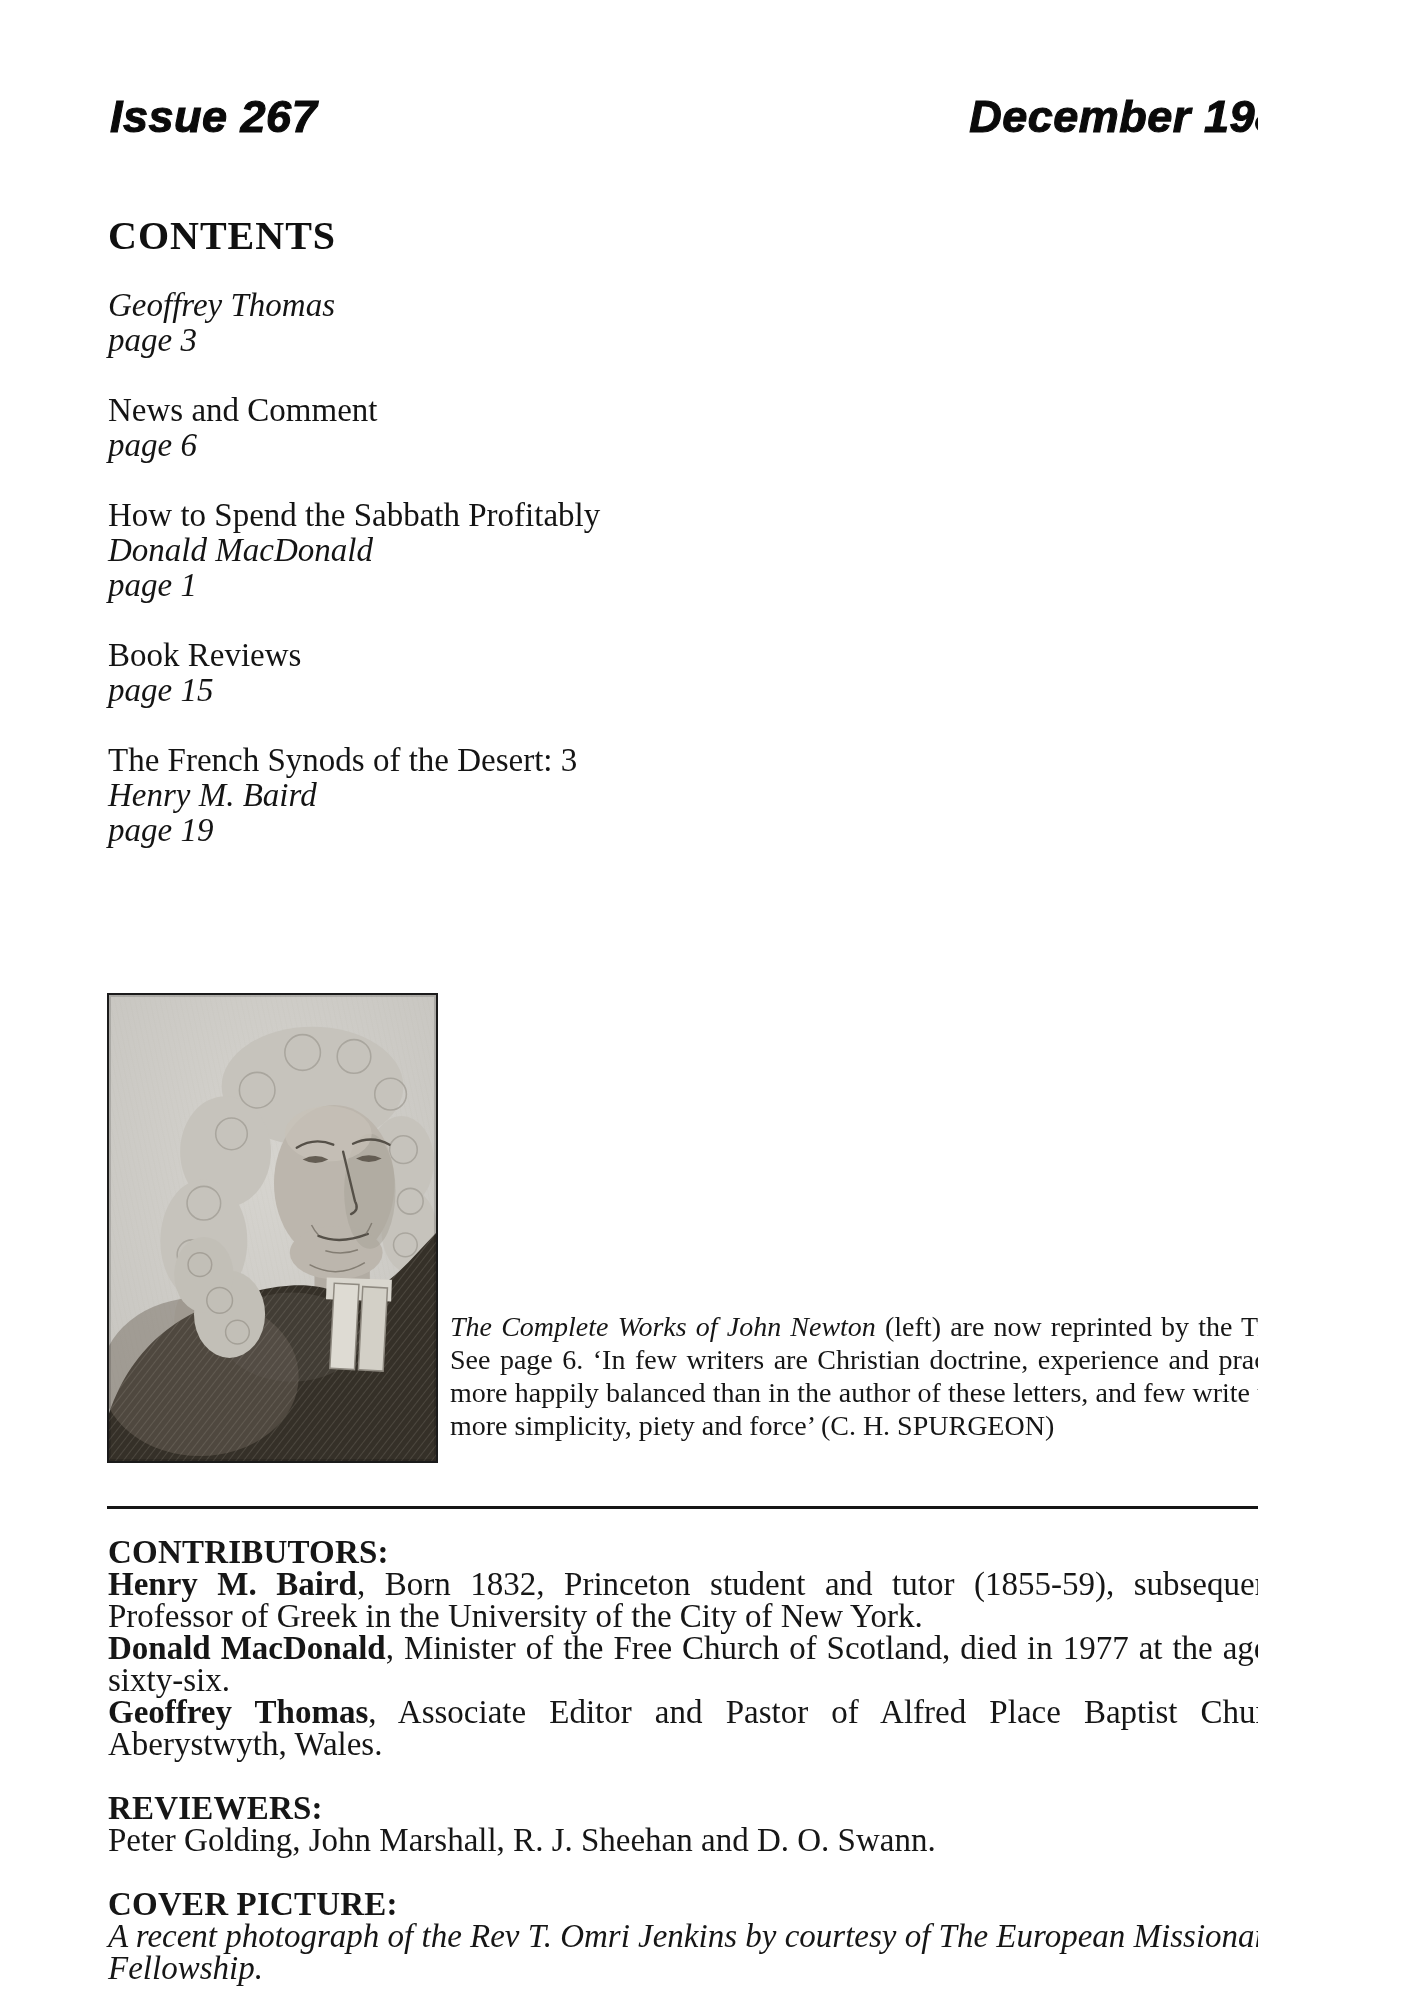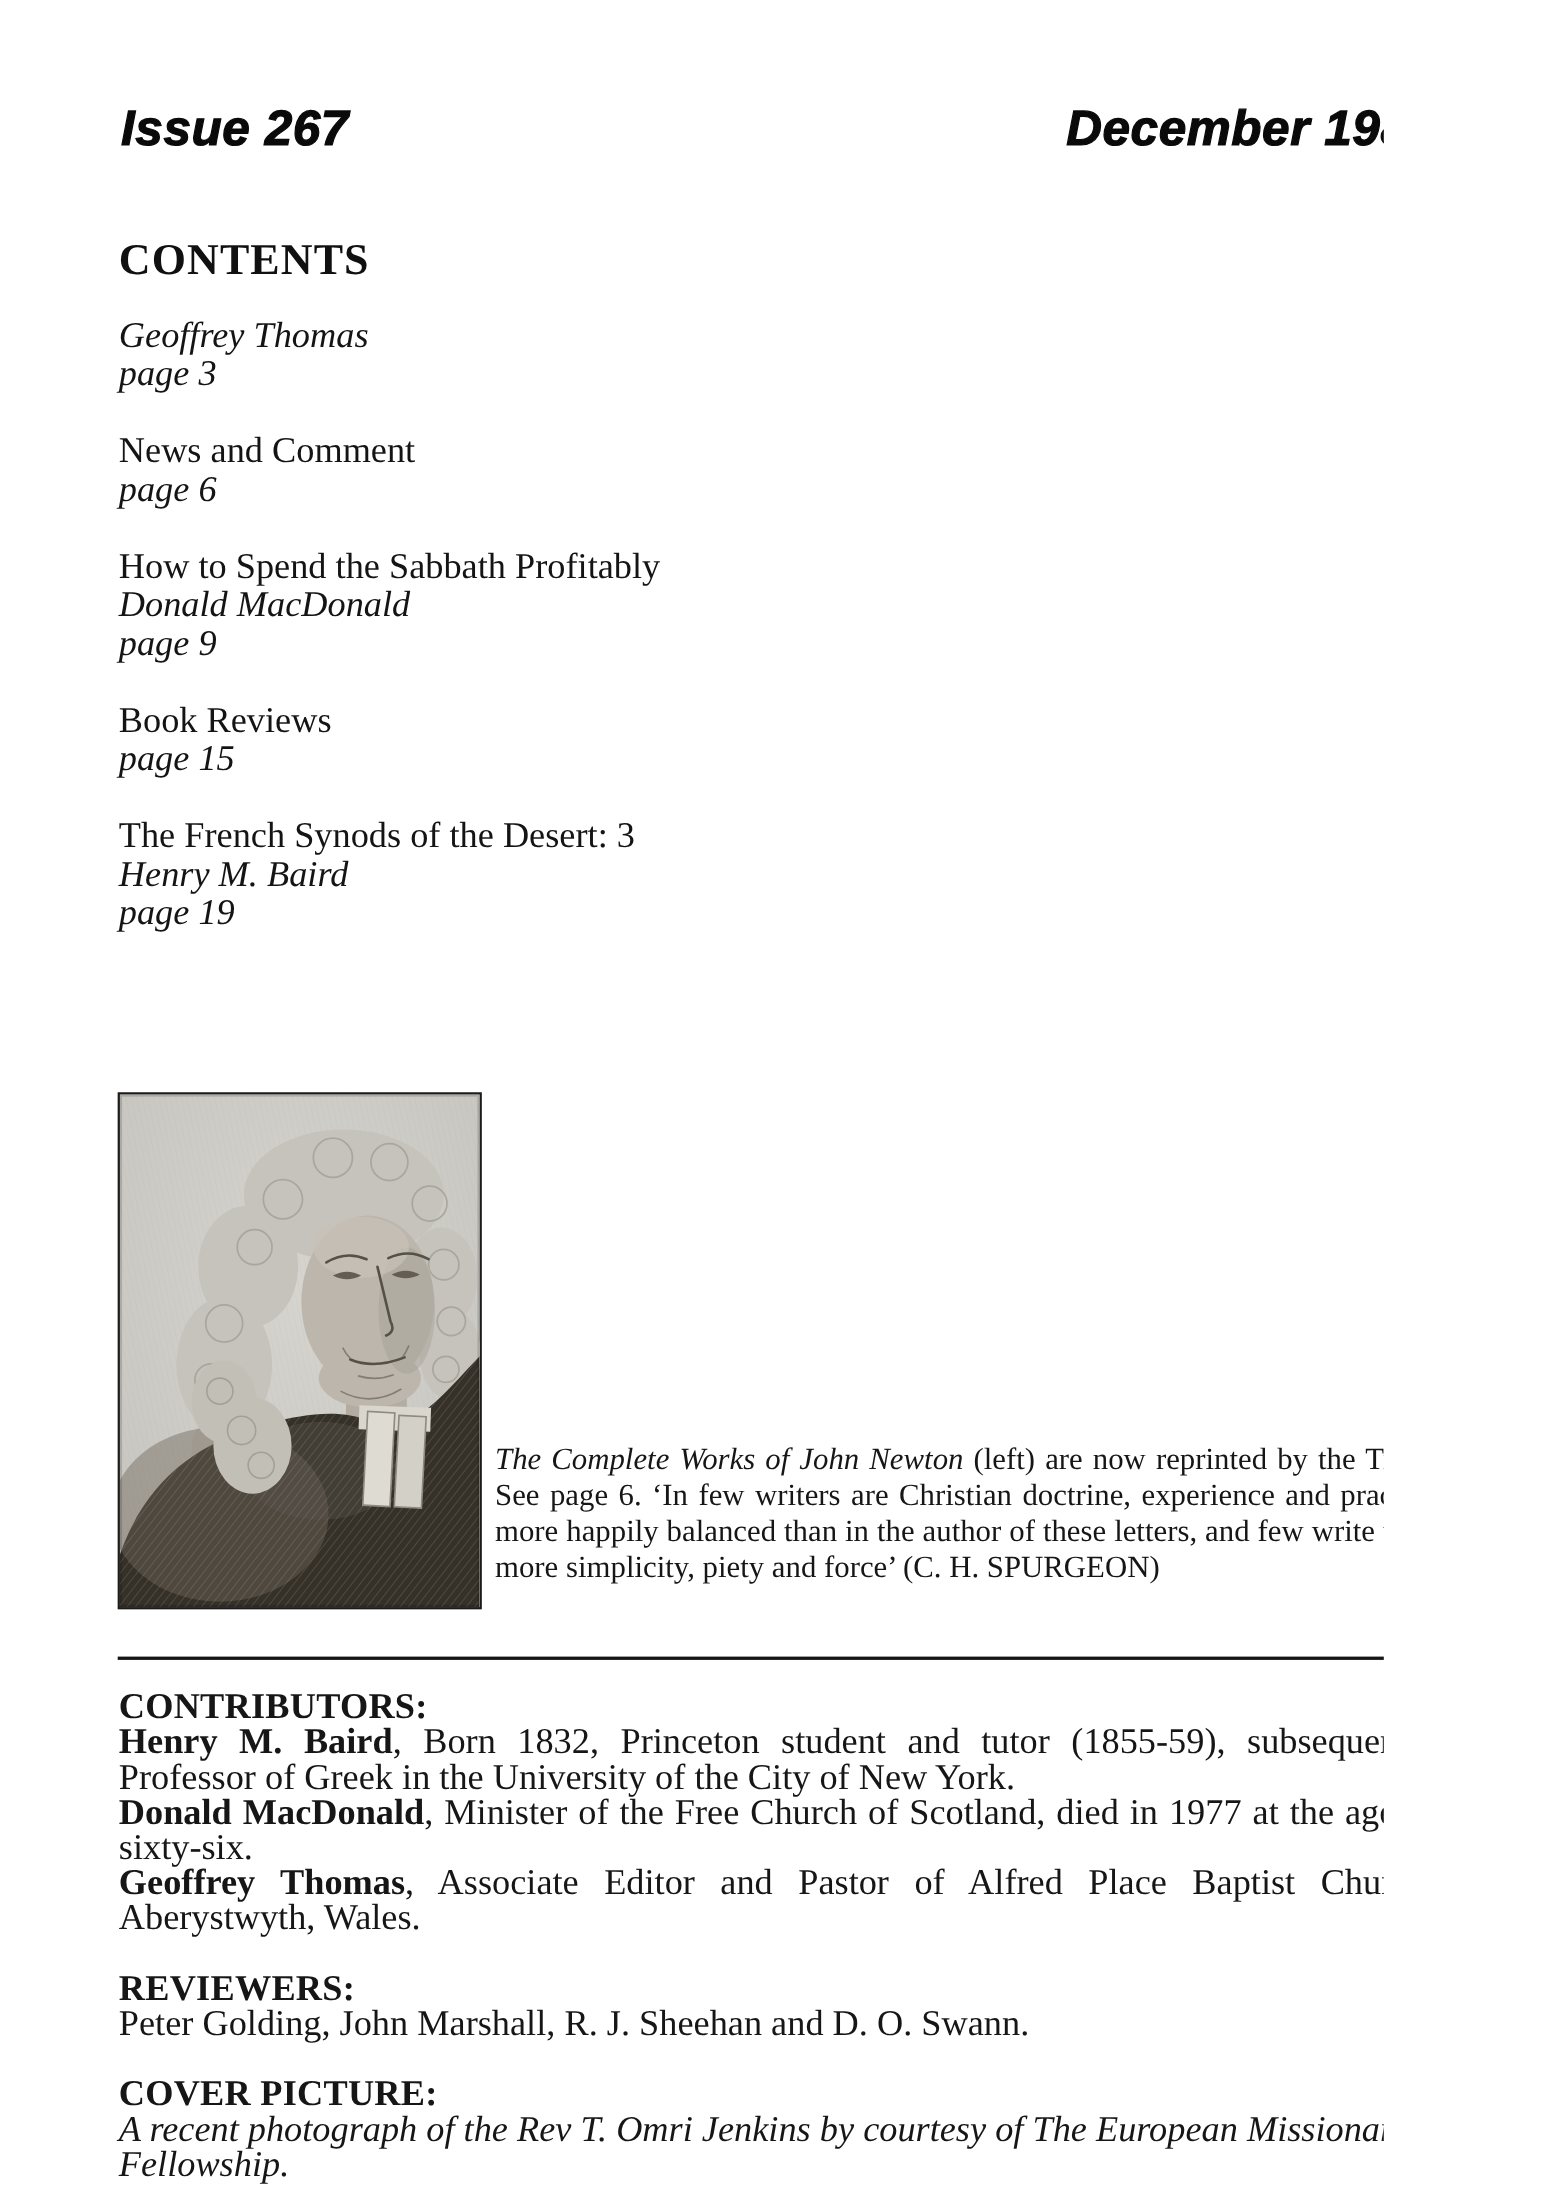--- a/index.html
+++ b/index.html
@@ -121,21 +121,21 @@
       <div class="pageno">page 3</div>
     </div>
     <div class="contents-item">
       <div class="title">News and Comment</div>
 
       <div class="pageno">page 6</div>
     </div>
     <div class="contents-item">
       <div class="title">How to Spend the Sabbath Profitably</div>
       <div class="author hide-if-empty">Donald MacDonald</div>
-      <div class="pageno">page 9</div>
+      <div class="pageno">page 1</div>
     </div>
     <div class="contents-item">
       <div class="title">Book Reviews</div>
 
       <div class="pageno">page 15</div>
     </div>
     <div class="contents-item">
       <div class="title">The French Synods of the Desert: 3</div>
       <div class="author hide-if-empty">Henry M. Baird</div>
       <div class="pageno">page 19</div>

